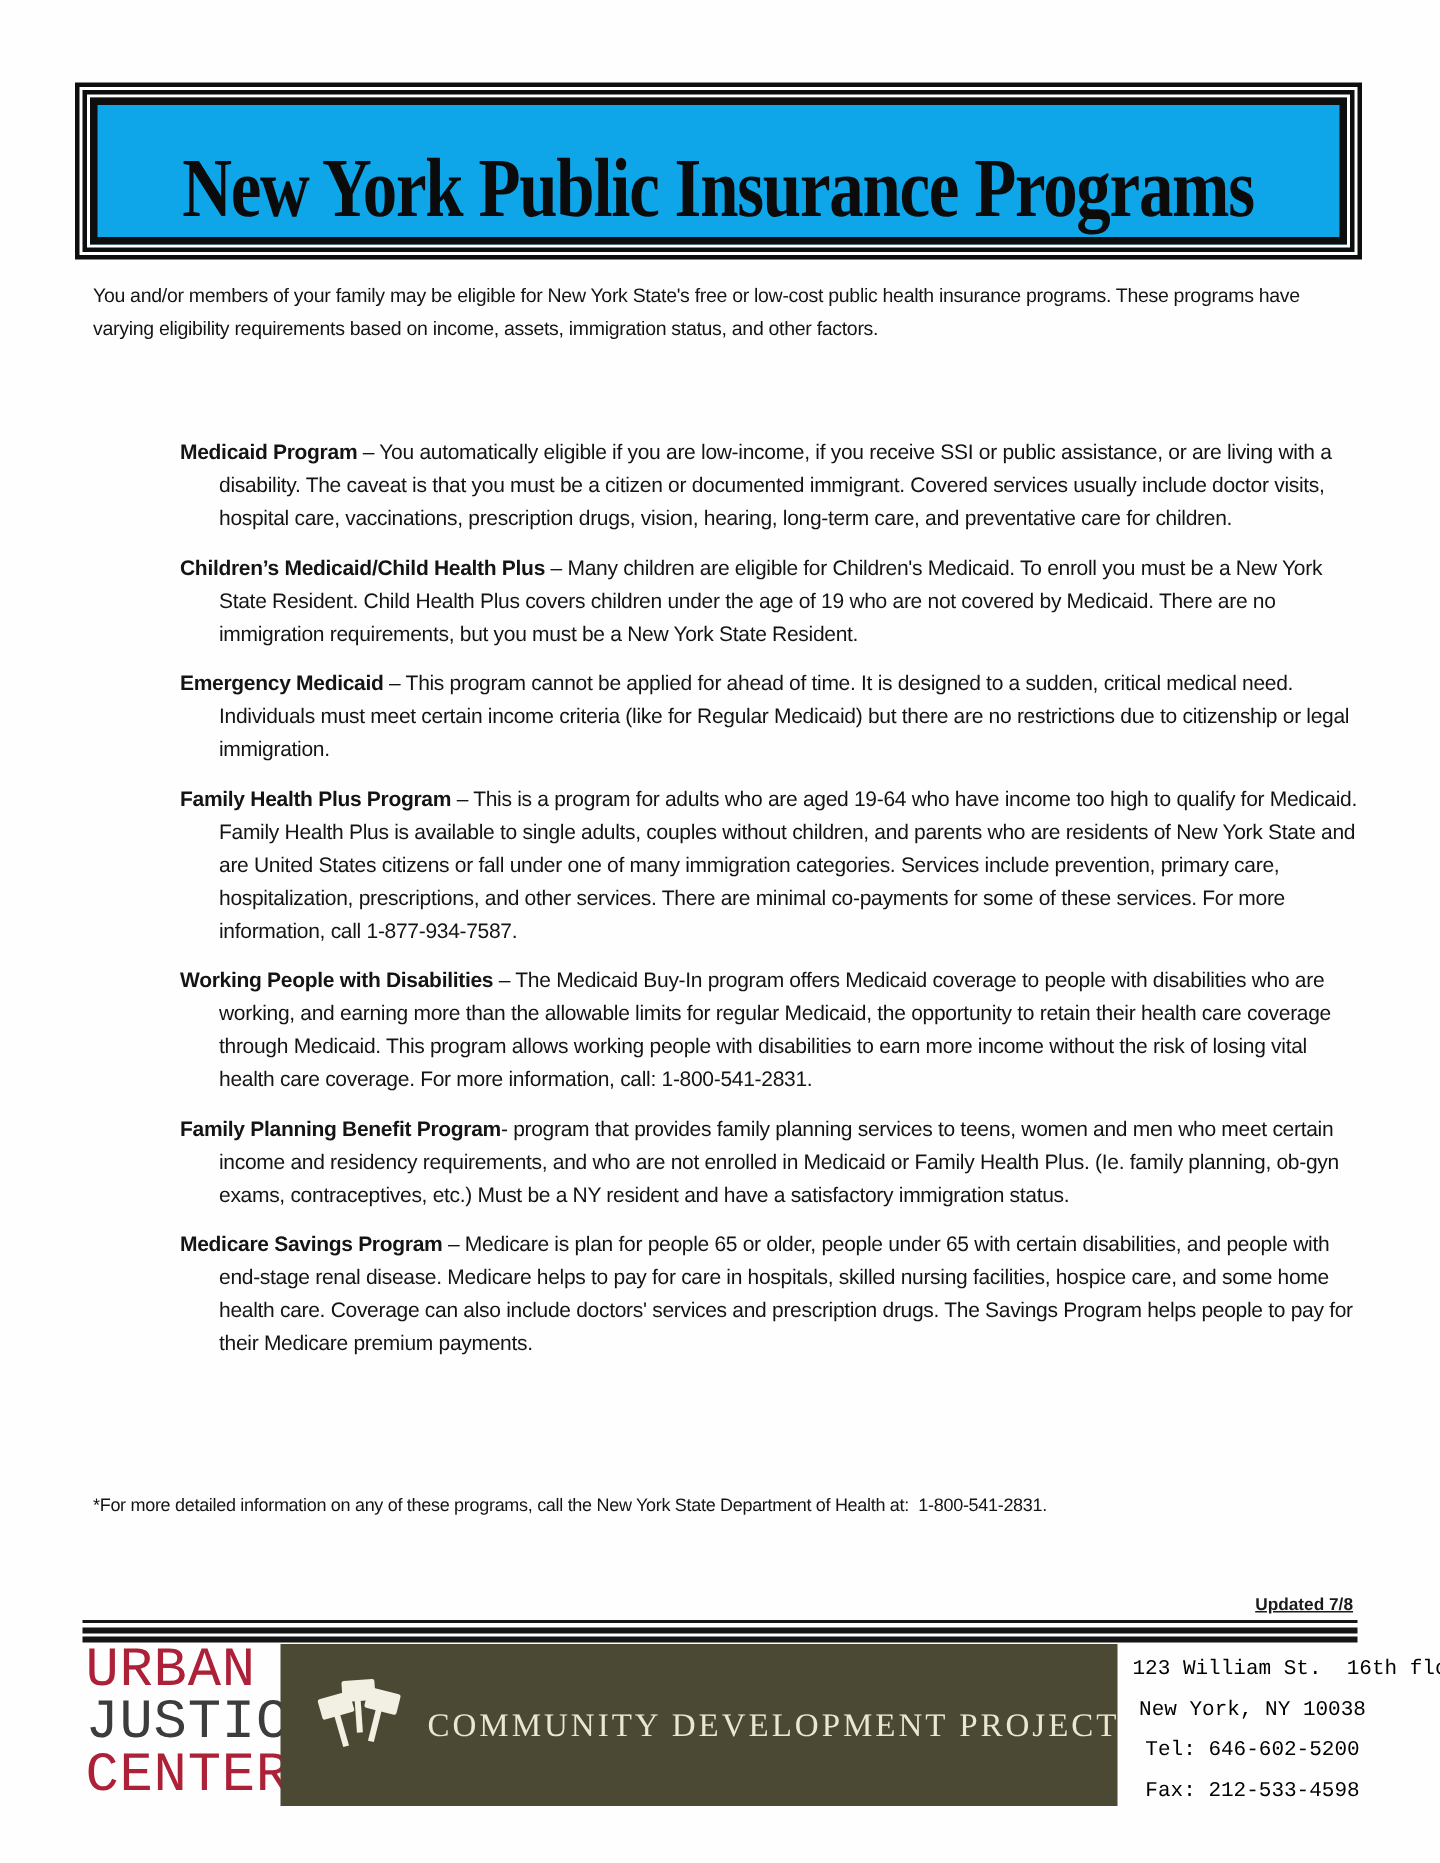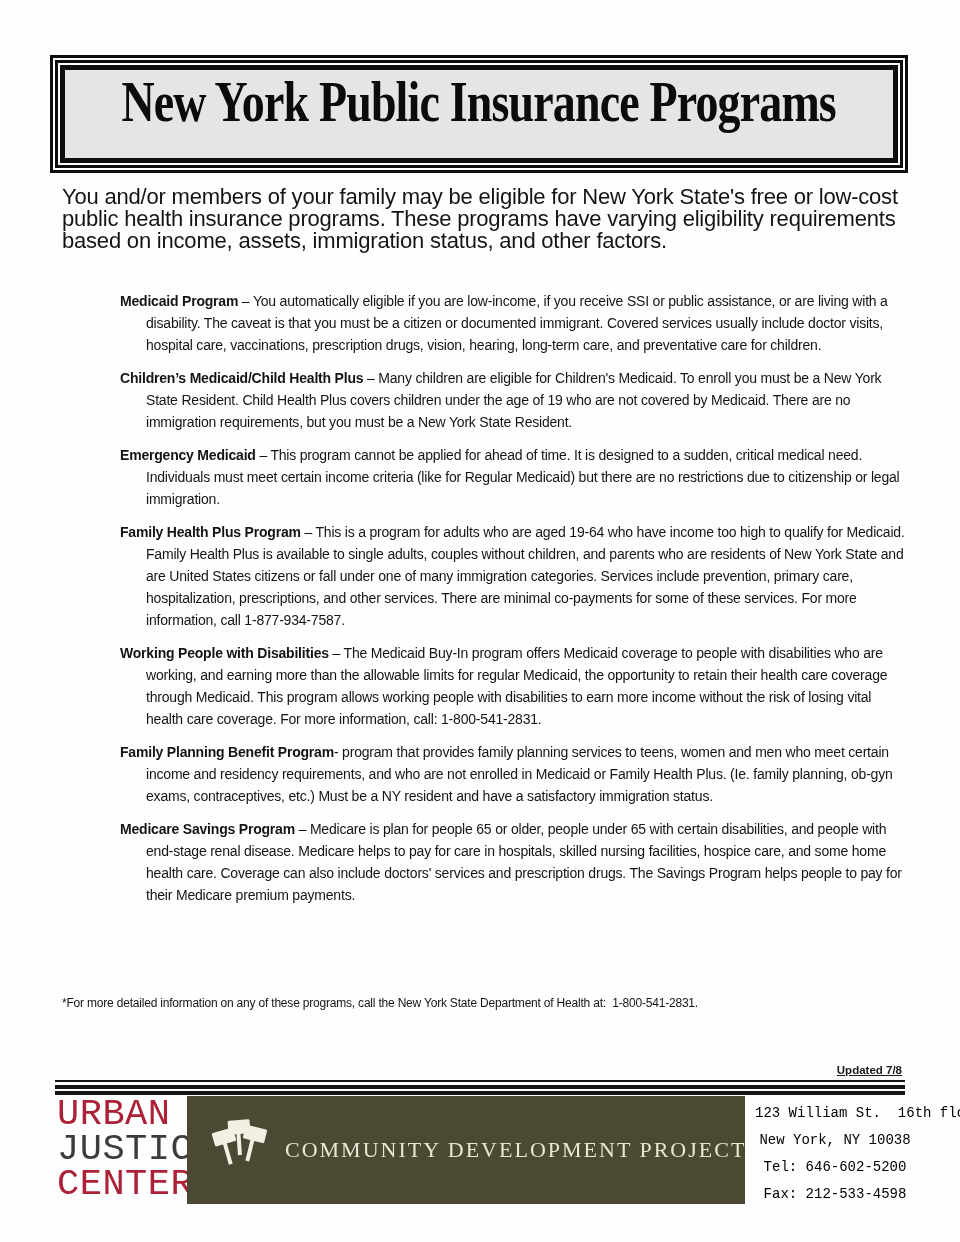--- a/index.html
+++ b/index.html
@@ -6,30 +6,30 @@
   .page {
     position:relative; width:960px; height:1242px; background:#fefefe;
     font-family:"Liberation Sans", sans-serif; color:#141414; overflow:hidden;
   }
 
   
   .title-box { position:absolute; left:50px; top:55px; right:52px;
     border:3px solid #0e0e0e; padding:2px; background:#fff; }
   .title-box-mid { border:3px solid #0e0e0e; padding:2px; }
   .title-box-inner { border:5px solid #0e0e0e; height:88px;
-    display:flex; align-items:flex-start; justify-content:center; background:#e5e5e5; }
+    display:flex; align-items:flex-end; justify-content:center; background:#0ea5e9; }
   .page-title {
     margin:0; font-family:"Liberation Serif", serif; font-weight:700;
     font-size:56px; letter-spacing:-1px; white-space:nowrap;
     transform:scaleX(0.82); color:#0b0b0b;
   }
 
   
   .intro { position:absolute; left:62px; top:186px; width:846px;
-    font-size:22px; line-height:22px; letter-spacing:-0.2px; margin:0; }
+    font-size:13px; line-height:22px; letter-spacing:-0.2px; margin:0; }
   .programs { position:absolute; left:120px; top:290px; width:790px; }
   .program { margin:0 0 11px 0; padding-left:26px; text-indent:-26px;
     font-size:14px; line-height:22px; letter-spacing:-0.2px; }
   .program b { font-weight:700; }
   .footnote { position:absolute; left:62px; top:992px; width:846px;
     font-size:12px; line-height:23px; letter-spacing:-0.2px; margin:0; white-space:pre-wrap; }
 
   
   .updated { position:absolute; right:58px; top:1064px; font-size:11.5px;
     font-weight:700; text-decoration:underline; color:#1a1a1a; }

